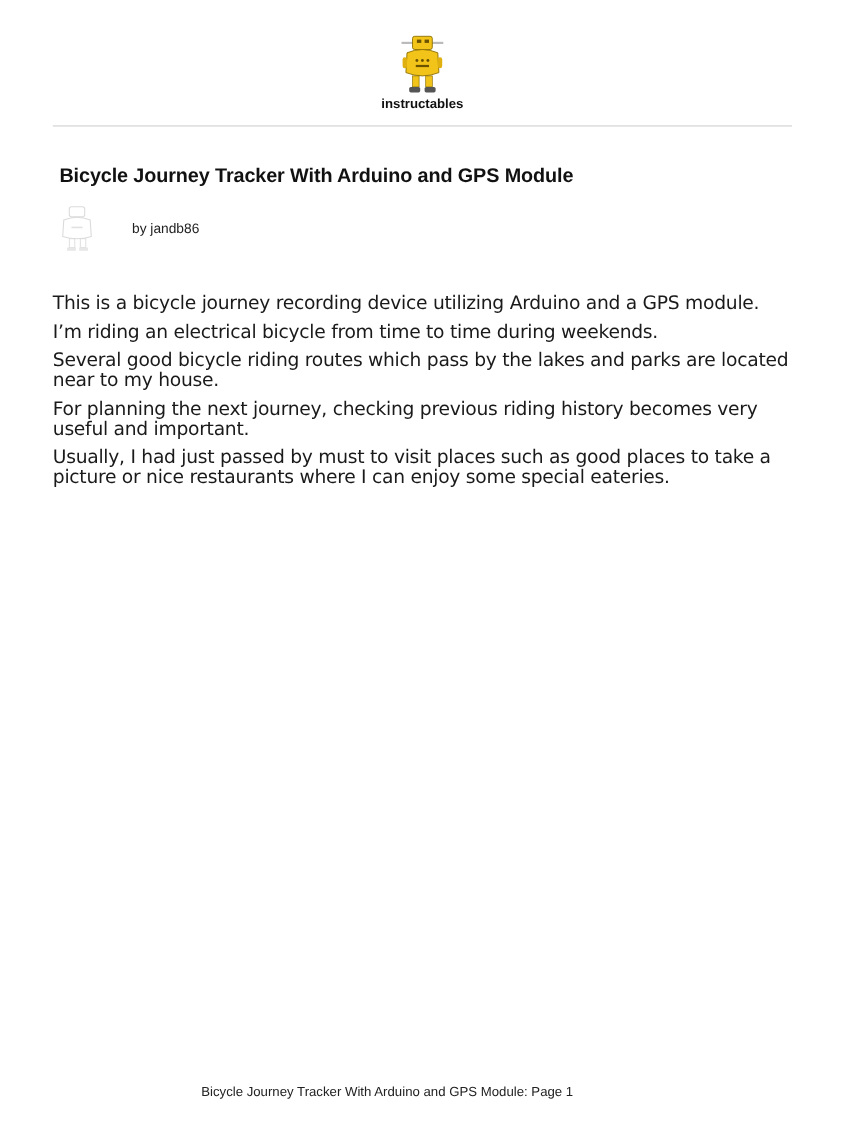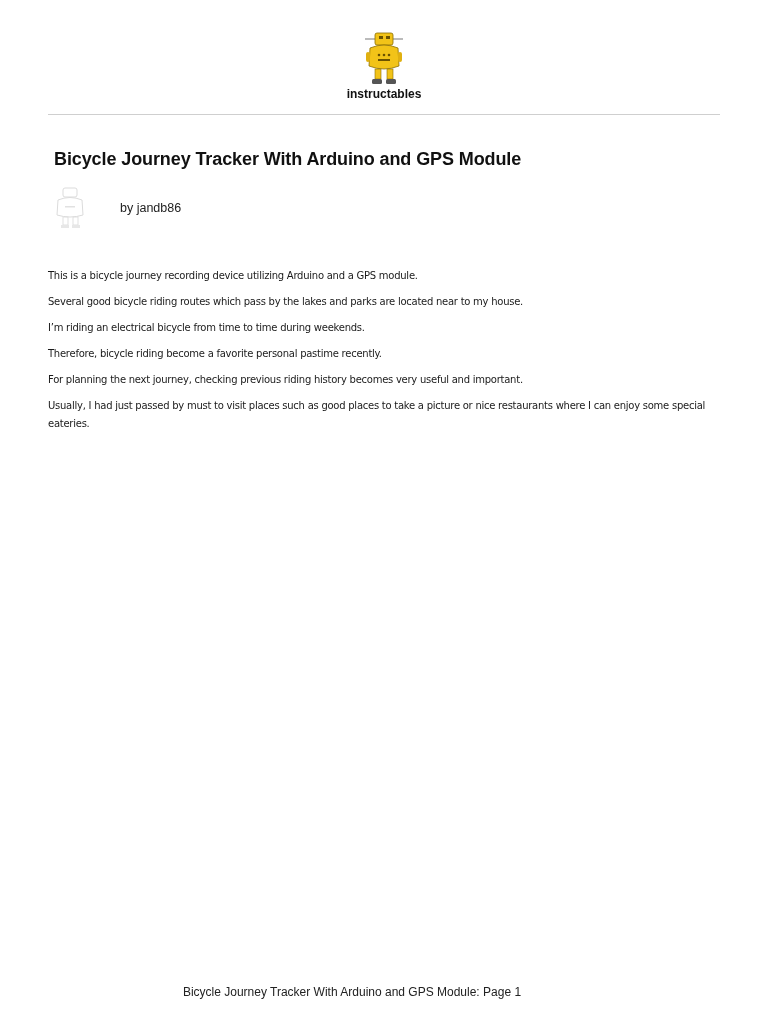--- a/index.html
+++ b/index.html
@@ -74,21 +74,21 @@
       font-size: 12.5px;
       color: #222;
       padding-left: 20px;
     }
     .body-text {
       position: absolute;
       left: 48px;
       top: 267px;
       width: 680px;
       font-family: "DejaVu Sans", sans-serif;
-      font-size: 10px;
+      font-size: 17px;
       line-height: 18px;
       color: #1a1a1a;
       letter-spacing: -0.25px;
     }
     .body-text p {
       margin: 0 0 8px 0;
     }
     .footer {
       position: absolute;
       left: 0;
@@ -143,20 +143,19 @@
     <rect x="11" y="31" width="5" height="8" fill="none" stroke="#999" stroke-width="0.8"></rect>
     <rect x="21" y="31" width="5" height="8" fill="none" stroke="#999" stroke-width="0.8"></rect>
     <rect x="9" y="39" width="8" height="3" fill="#bbb"></rect>
     <rect x="20" y="39" width="8" height="3" fill="#bbb"></rect>
   </svg>
 </div>
 <div class="author">by jandb86</div>
 
 <div class="body-text">
   <p>This is a bicycle journey recording device utilizing Arduino and a GPS module.</p>
+  <p>I’m riding an electrical bicycle from time to time during weekends.</p>
   <p>Several good bicycle riding routes which pass by the lakes and parks are located near to my house.</p>
-  <p>I’m riding an electrical bicycle from time to time during weekends.</p>
-  <p>Therefore, bicycle riding become a favorite personal pastime recently.</p>
   <p>For planning the next journey, checking previous riding history becomes very useful and important.</p>
   <p>Usually, I had just passed by must to visit places such as good places to take a picture or nice restaurants where I can enjoy some special eateries.</p>
 </div>
 
 <div class="footer">Bicycle Journey Tracker With Arduino and GPS Module: Page 1</div>
 
 </body></html>

